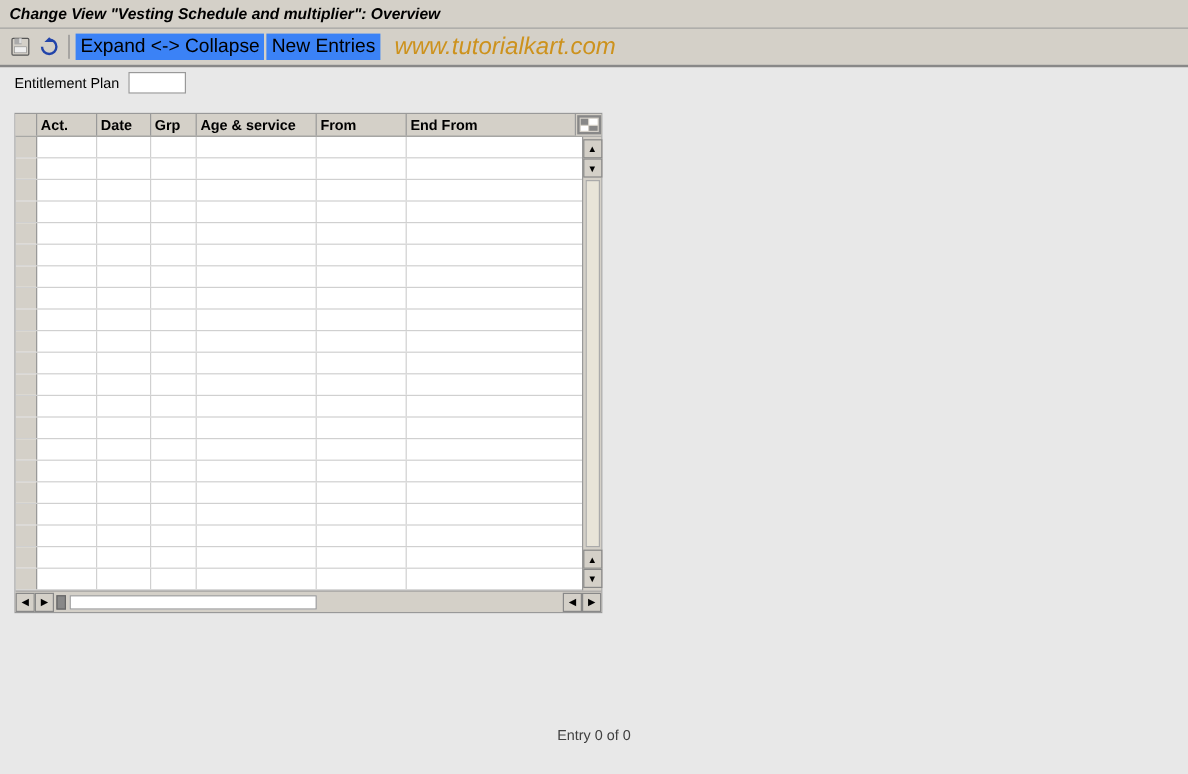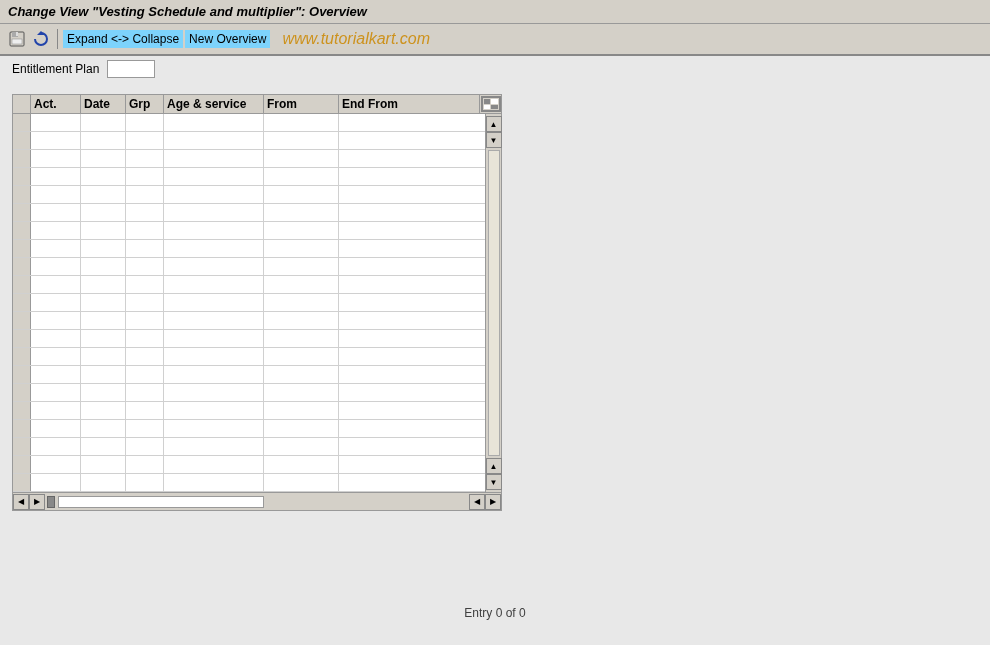--- a/index.html
+++ b/index.html
@@ -45,31 +45,31 @@
     }
 
     .toolbar-separator {
       width: 1px;
       height: 20px;
       background: #888;
       margin: 0 3px;
     }
 
     .toolbar-btn {
-      background: #7dd3fc;
+      background: #3b82f6;
       border: none;
       cursor: pointer;
-      font-size: 12px;
+      font-size: 16px;
       padding: 2px 4px;
       color: #000;
     }
 
     .toolbar-watermark {
       margin-left: 10px;
-      font-size: 16px;
+      font-size: 20px;
       font-style: italic;
       color: #cc8800;
       opacity: 0.85;
     }
 
     
     .main-content {
       background: #e8e8e8;
       padding: 0 12px;
     }
@@ -284,21 +284,21 @@
   <div class="toolbar-icon" title="Refresh">
     <svg width="18" height="18" viewBox="0 0 18 18">
       <path d="M9 3 C12.3 3 15 5.7 15 9 C15 12.3 12.3 15 9 15 C5.7 15 3 12.3 3 9" fill="none" stroke="#2244aa" stroke-width="2"></path>
       <polygon points="9,1 13,5 5,5" fill="#2244aa"></polygon>
     </svg>
   </div>
 
   <div class="toolbar-separator"></div>
 
   <button class="toolbar-btn">Expand &lt;-&gt; Collapse</button>
-  <button class="toolbar-btn">New Overview</button>
+  <button class="toolbar-btn">New Entries</button>
 
   <span class="toolbar-watermark">www.tutorialkart.com</span>
 </div>
 
 <div class="main-content">
 
   <div class="entitlement-row">
     <span class="entitlement-label">Entitlement Plan</span>
     <input class="entitlement-input" type="text" value="" style="">
   </div>

